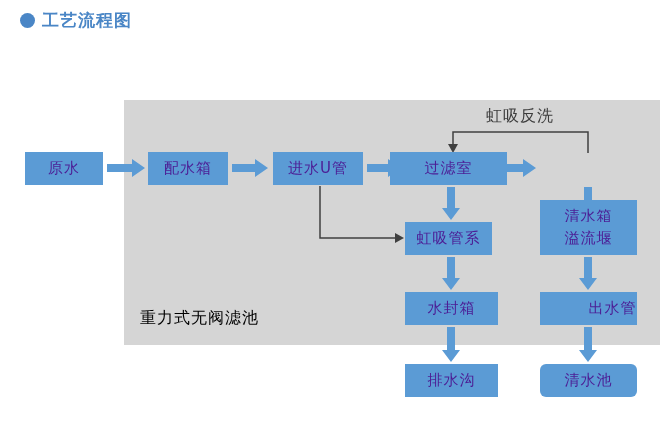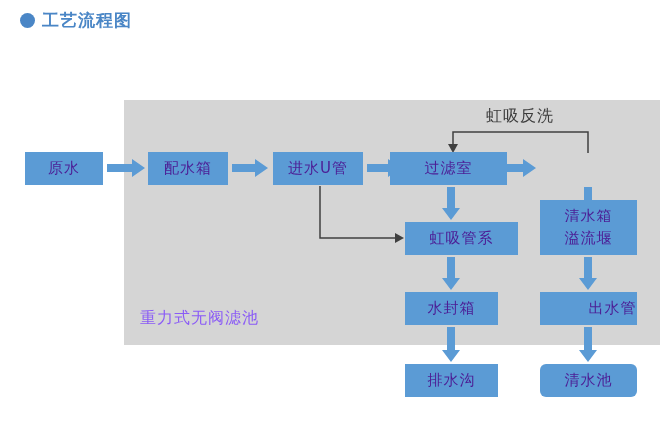--- a/index.html
+++ b/index.html
@@ -17,38 +17,38 @@
   .bullet{width:15px;height:15px;border-radius:50%;background:#4a86c6;}
   .title{font-size:17px;font-weight:bold;color:#4a86c6;letter-spacing:1px;}
 
   
   .panel{
     position:absolute;left:124px;top:100px;width:536px;height:245px;
     background:#d5d5d5;
   }
   .panel-label{
     position:absolute;left:140px;top:308px;
-    font-size:16px;color:#8b5cf6;letter-spacing:1px;
+    font-size:16px;color:#000000;letter-spacing:1px;
   }
 
   
   .node{
     position:absolute;height:33px;
     background:#5b9bd5;color:#4c1d95;
     display:flex;align-items:center;justify-content:center;
     font-size:15px;letter-spacing:1px;
     box-sizing:border-box;
   }
   
   .n-raw   {left:25px; top:152px;width:78px;}
   .n-dist  {left:148px;top:152px;width:80px;}
   .n-upipe {left:273px;top:152px;width:90px;}
   .n-filter{left:390px;top:152px;width:117px;}
   .n-ctank {left:540px;top:152px;width:97px;margin-top:48px;}
-  .n-siphon{left:405px;top:222px;width:113px;}
+  .n-siphon{left:405px;top:222px;width:87px;}
   .n-weir  {left:540px;top:222px;width:97px;}
   .n-seal  {left:405px;top:292px;width:93px;}
   .n-outlet{left:540px;top:292px;width:97px;padding-left:48px;}
   .n-drain {left:405px;top:364px;width:93px;}
   .n-pool  {left:540px;top:364px;width:97px;border-radius:6px;}
 
   .feedback-label{
     position:absolute;left:470px;top:106px;width:100px;
     text-align:center;font-size:16px;color:#3d3d3d;letter-spacing:1px;
   }

